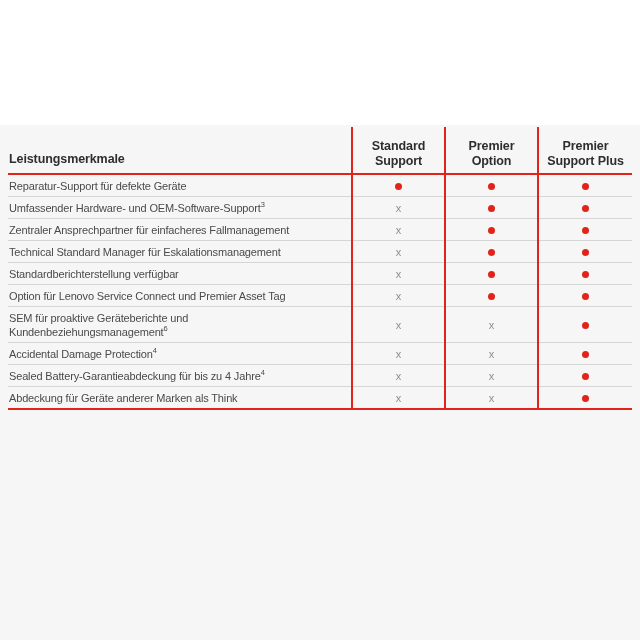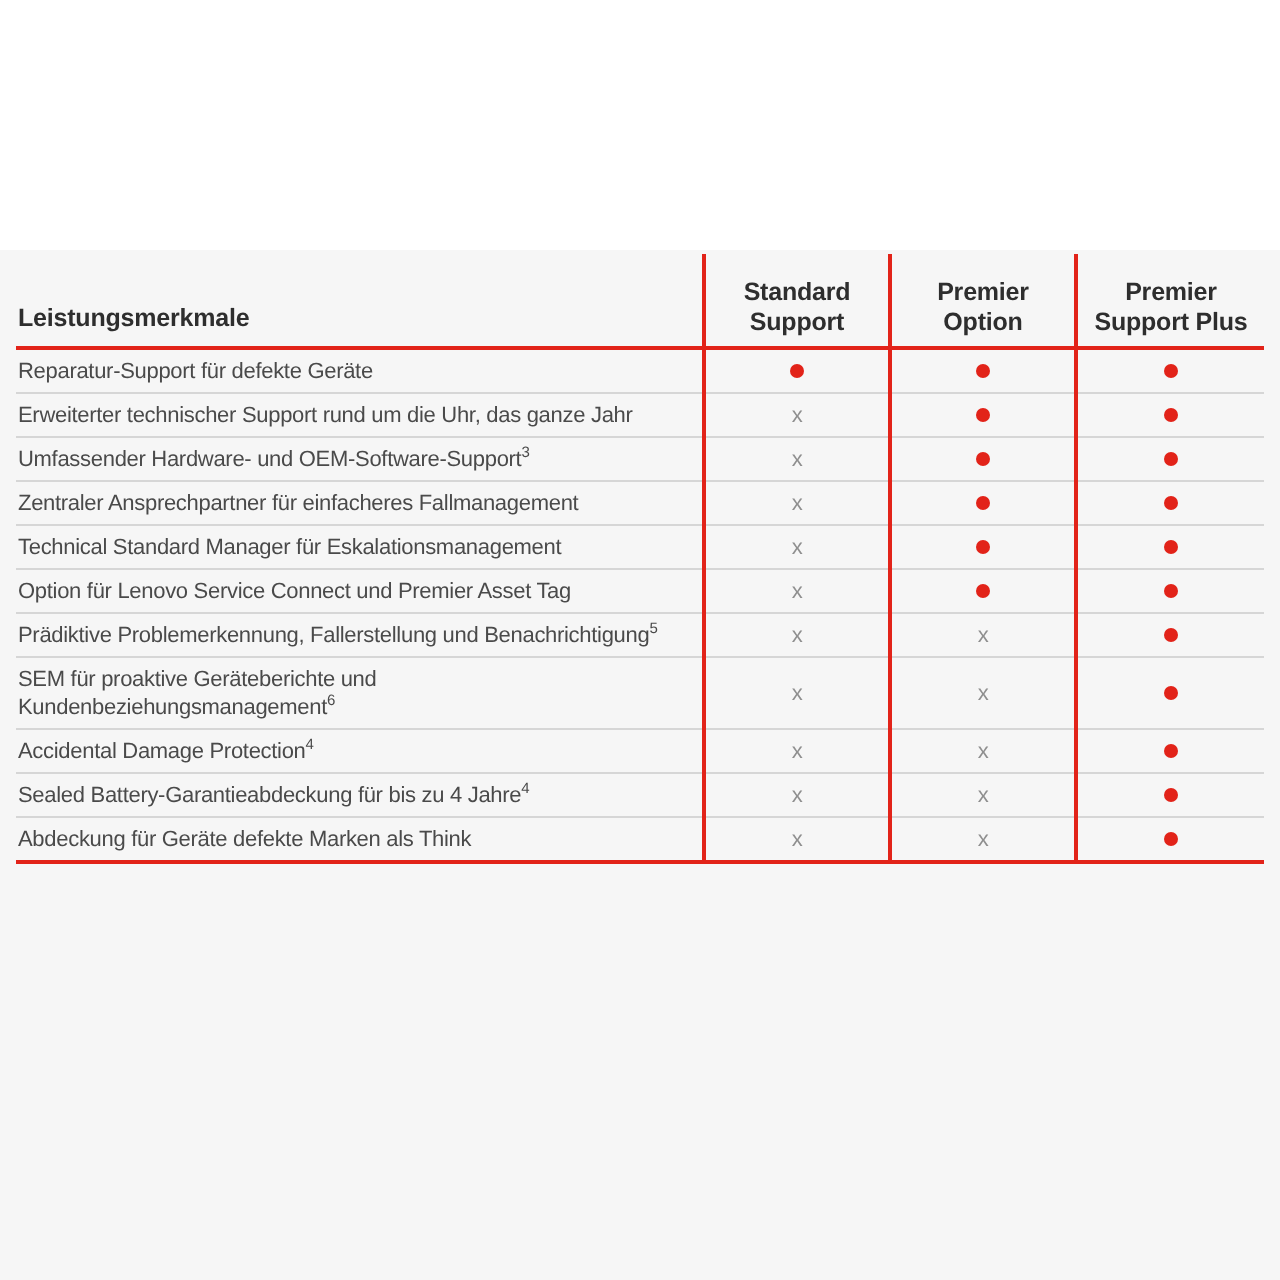--- a/index.html
+++ b/index.html
@@ -121,26 +121,20 @@
         </tr>
       </thead>
       <tbody id="rows-body">
   <tr>
     <td class="feat"><span>Reparatur-Support für defekte Geräte</span></td>
     <td class="mark"><span class="dot"></span></td>
     <td class="mark"><span class="dot"></span></td>
     <td class="mark"><span class="dot"></span></td>
   </tr>
 
-  <tr>
-    <td class="feat"><span>Erweiterter technischer Support rund um die Uhr, das ganze Jahr</span></td>
-    <td class="mark"><span>x</span></td>
-    <td class="mark"><span class="dot"></span></td>
-    <td class="mark"><span class="dot"></span></td>
-  </tr>
 
   <tr>
     <td class="feat"><span>Umfassender Hardware- und OEM-Software-Support</span><sup class="fnote">3</sup></td>
     <td class="mark"><span>x</span></td>
     <td class="mark"><span class="dot"></span></td>
     <td class="mark"><span class="dot"></span></td>
   </tr>
 
   <tr>
     <td class="feat"><span>Zentraler Ansprechpartner für einfacheres Fallmanagement</span></td>
@@ -150,34 +144,34 @@
   </tr>
 
   <tr>
     <td class="feat"><span>Technical Standard Manager für Eskalationsmanagement</span></td>
     <td class="mark"><span>x</span></td>
     <td class="mark"><span class="dot"></span></td>
     <td class="mark"><span class="dot"></span></td>
   </tr>
 
 
+  <tr>
+    <td class="feat"><span>Standardberichterstellung verfügbar</span></td>
+    <td class="mark"><span>x</span></td>
+    <td class="mark"><span class="dot"></span></td>
+    <td class="mark"><span class="dot"></span></td>
+  </tr>
 
   <tr>
     <td class="feat"><span>Option für Lenovo Service Connect und Premier Asset Tag</span></td>
     <td class="mark"><span>x</span></td>
     <td class="mark"><span class="dot"></span></td>
     <td class="mark"><span class="dot"></span></td>
   </tr>
 
-  <tr>
-    <td class="feat"><span>Prädiktive Problemerkennung, Fallerstellung und Benachrichtigung</span><sup class="fnote">5</sup></td>
-    <td class="mark"><span>x</span></td>
-    <td class="mark"><span>x</span></td>
-    <td class="mark"><span class="dot"></span></td>
-  </tr>
 
   <tr>
     <td class="feat"><span>SEM für proaktive Geräteberichte und Kundenbeziehungsmanagement</span><sup class="fnote">6</sup></td>
     <td class="mark"><span>x</span></td>
     <td class="mark"><span>x</span></td>
     <td class="mark"><span class="dot"></span></td>
   </tr>
 
   <tr>
     <td class="feat"><span>Accidental Damage Protection</span><sup class="fnote">4</sup></td>
@@ -189,21 +183,21 @@
 
   <tr>
     <td class="feat"><span>Sealed Battery-Garantieabdeckung für bis zu 4 Jahre</span><sup class="fnote">4</sup></td>
     <td class="mark"><span>x</span></td>
     <td class="mark"><span>x</span></td>
     <td class="mark"><span class="dot"></span></td>
   </tr>
 
 
   <tr>
-    <td class="feat"><span>Abdeckung für Geräte defekte Marken als Think</span></td>
+    <td class="feat"><span>Abdeckung für Geräte anderer Marken als Think</span></td>
     <td class="mark"><span>x</span></td>
     <td class="mark"><span>x</span></td>
     <td class="mark"><span class="dot"></span></td>
   </tr>
 </tbody>
     </table>
   </div>
 </div>
 
 </body></html>

